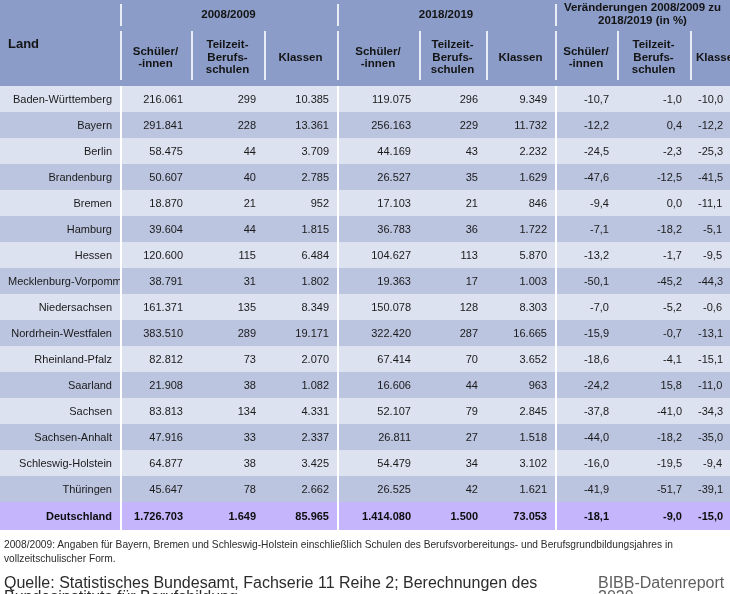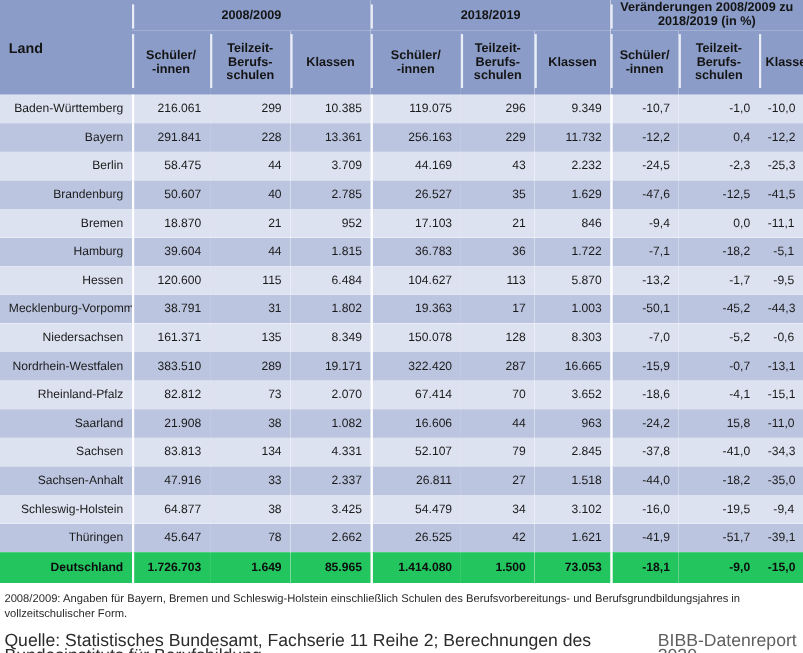--- a/index.html
+++ b/index.html
@@ -94,21 +94,21 @@
   
   tbody td.vsep::before {
     content: "";
     position: absolute;
     left: 0; top: 0; bottom: 0;
     width: 1.5px;
     background: #ffffff;
   }
 
   tbody tr.total td {
-    background: #22c55e;
+    background: #c4b5fd;
     font-weight: bold;
     height: 28px;
     color: #0d0d0d;
   }
   tbody tr.total td.vsep::before { background: #ffffff; }
 
   
   .notes {
     padding: 8px 4px 0 4px;
     font-size: 10.2px;

